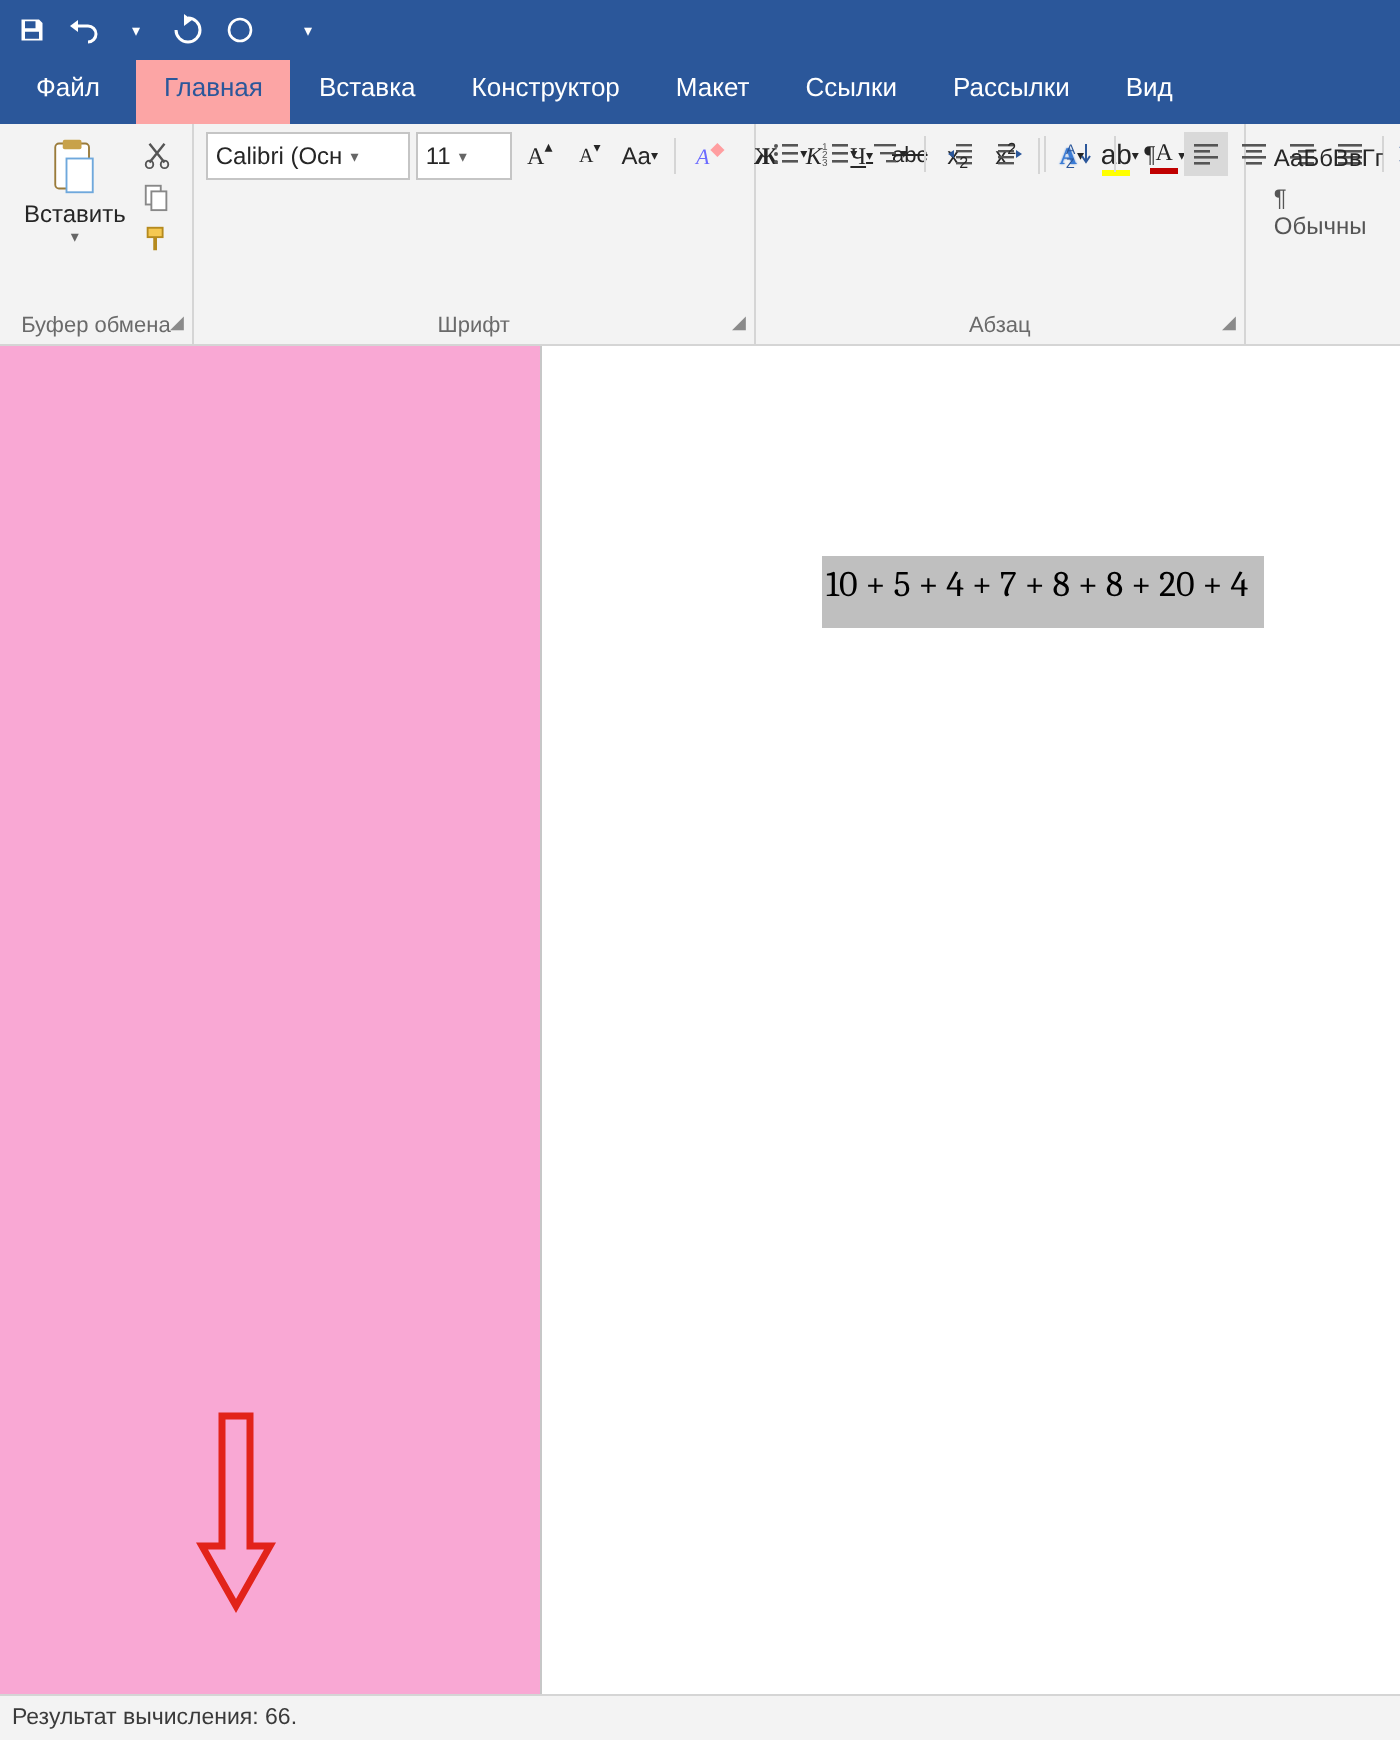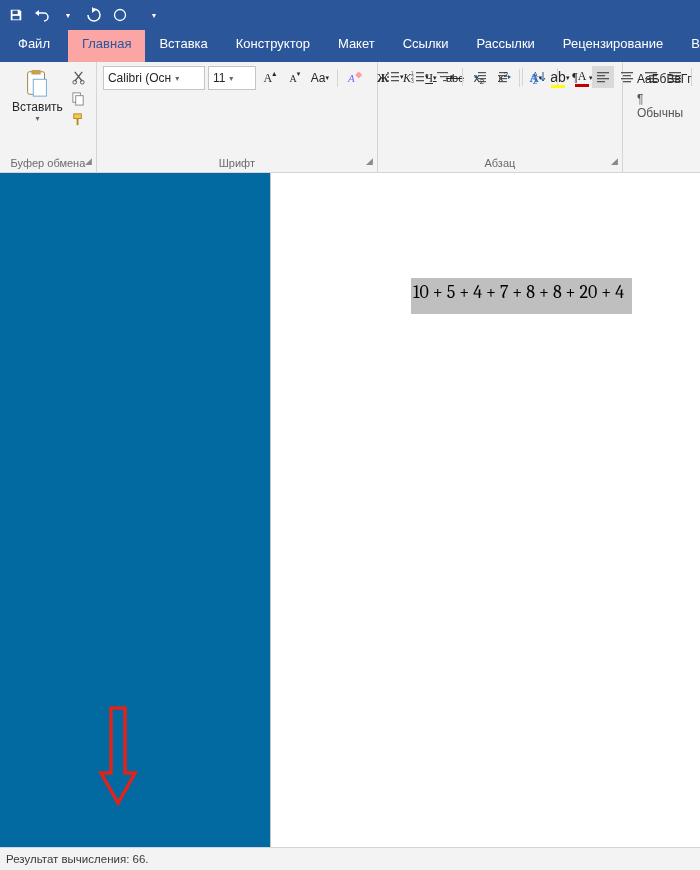--- a/index.html
+++ b/index.html
@@ -24,21 +24,21 @@
   .row1{display:flex;align-items:center;gap:3px;}
   .combo{border:1px solid #c5c5c5;background:#fff;height:22px;display:flex;align-items:center;padding:0 4px;font-size:12px;cursor:text;}
   .combo .dd{color:#666;font-size:8px;margin-left:4px;cursor:pointer;}
   .rbtn{width:22px;height:22px;display:flex;align-items:center;justify-content:center;cursor:pointer;font-size:12px;}
   .rbtn svg{display:block;}
   .row2{display:flex;align-items:center;gap:2px;}
   .sep{width:1px;height:18px;background:#d5d5d5;margin:0 3px;}
   .hl{background:#ffff00;height:3px;width:14px;}
   .fc{background:#c00000;height:3px;width:14px;}
   .styles{padding:6px 8px 0 8px;display:flex;flex-direction:column;gap:6px;font-size:12px;}
-  .workspace{flex:1;background:#0369a1;position:relative;overflow:hidden;}
+  .workspace{flex:1;background:#f9a8d4;position:relative;overflow:hidden;}
   .doc{position:absolute;left:270px;top:0;right:0;bottom:0;background:#fff;border-left:1px solid #c7c7c7;}
   .seltext{position:absolute;left:140px;top:105px;background:#bfbfbf;color:#000;font-family:"Cambria Math","Cambria",serif;font-size:18px;padding:4px 8px 10px 2px;line-height:22px;}
   .status{height:22px;background:#f3f3f3;border-top:1px solid #d5d5d5;display:flex;align-items:center;padding:0 6px;font-size:11.5px;color:#3a3a3a;}
   
   .arrow{position:absolute;pointer-events:none;}
   .arrow svg{display:block;}
 </style>
 </head>
 <body>
 
@@ -74,21 +74,20 @@
   </div>
 
   <div class="menubar">
     <div class="tab file">Файл</div>
     <div class="tab sel">Главная</div>
     <div class="tab">Вставка</div>
     <div class="tab">Конструктор</div>
     <div class="tab">Макет</div>
     <div class="tab">Ссылки</div>
     <div class="tab">Рассылки</div>
-    <div class="tab">Рецензирование</div>
     <div class="tab">Вид</div>
 
   </div>
 
   <div class="ribbon">
 
     <div class="grp" style="width:98px;">
       <div class="grp-body">
         <div class="paste-col">
           <svg class="paste-ico" viewBox="0 0 32 32">

